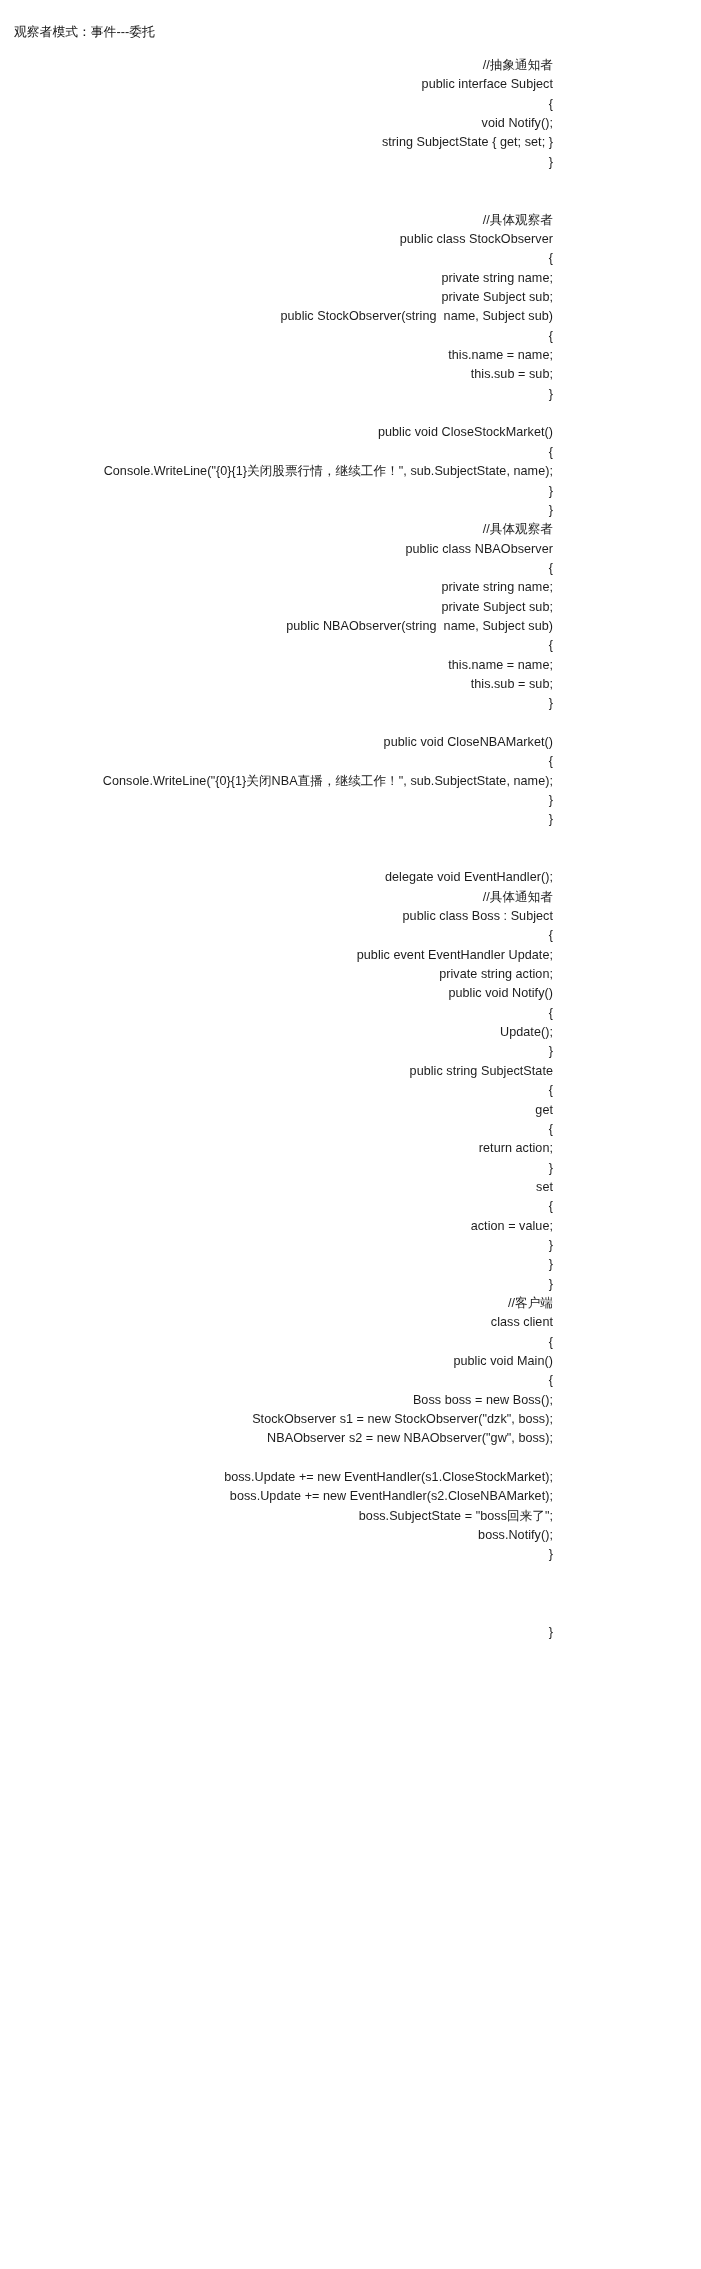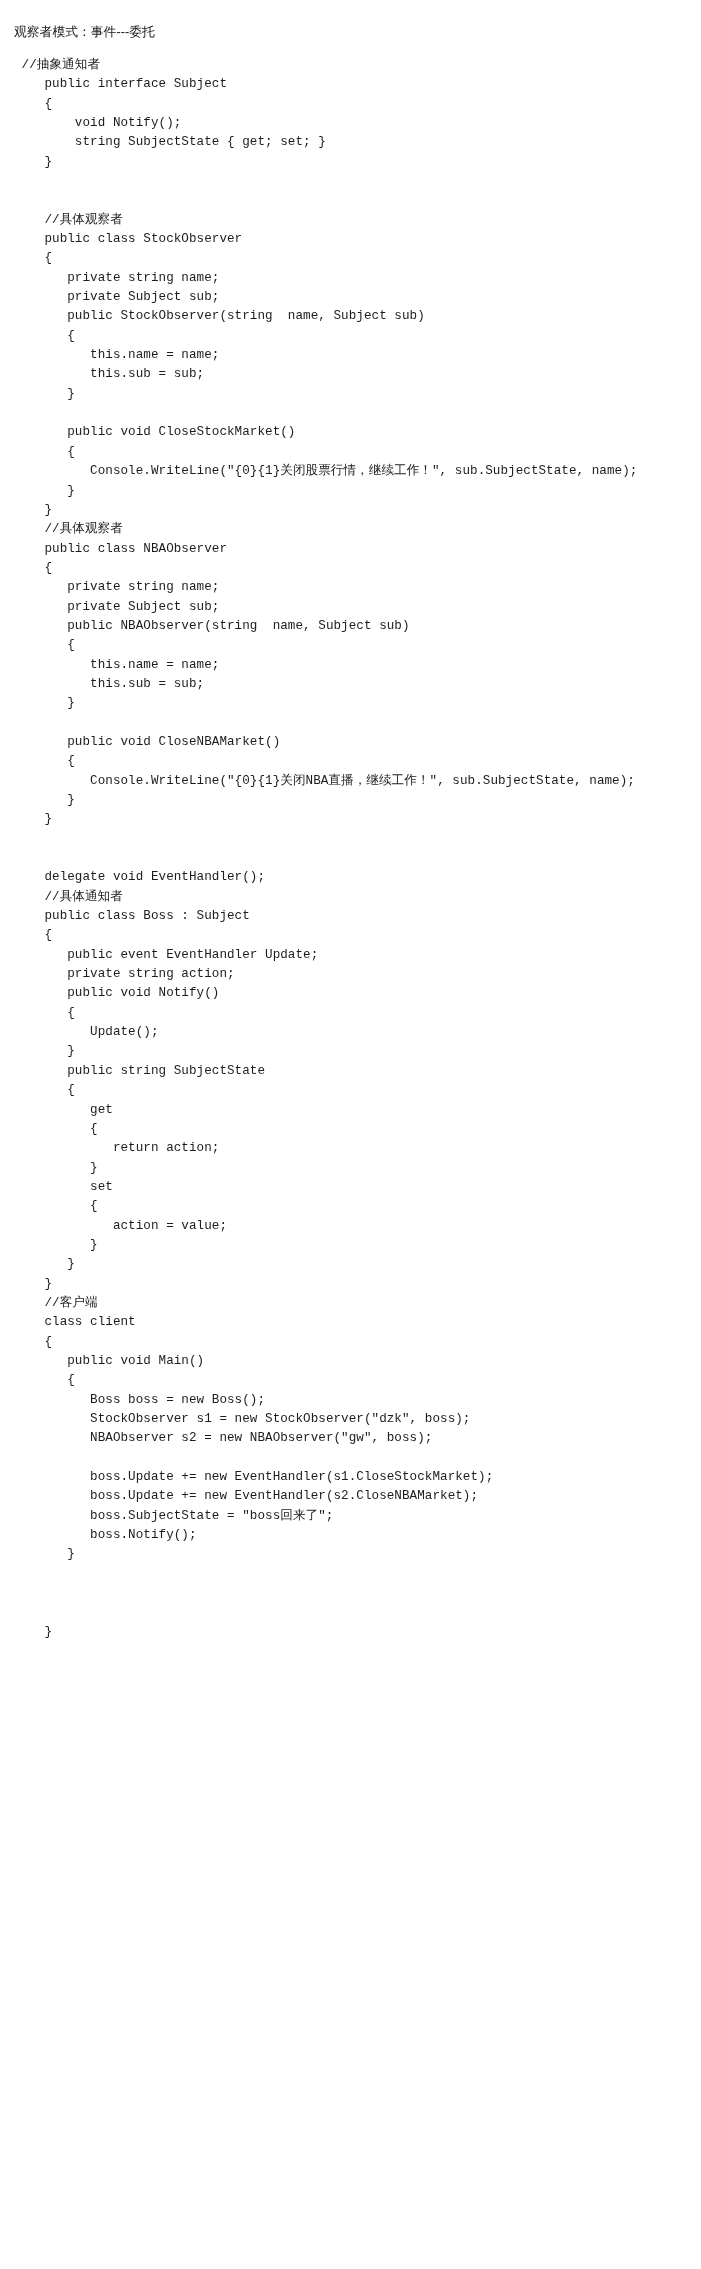--- a/index.html
+++ b/index.html
@@ -18,26 +18,27 @@
   #page {
     position: relative;
     width: 575px;
     min-height: 2269px;
     box-sizing: border-box;
     padding: 24px 22px 10px 14px;
     background: #ffffff;
   }
   .code-listing {
     display: block;
-    font-family: Liberation Mono, monospace;
+    font-family: Liberation Sans, sans-serif;
     font-size: 12.6px;
     line-height: 19.35px;
     white-space: pre;
     color: #1c1c1c;
     letter-spacing: 0.05px;
+    text-align: right;
   }
   .code-line {
     display: block;
     height: 19.35px;
     white-space: pre;
     font-variant-ligatures: none;
   }
   .code-line.blank {
     height: 19.35px;
   }

